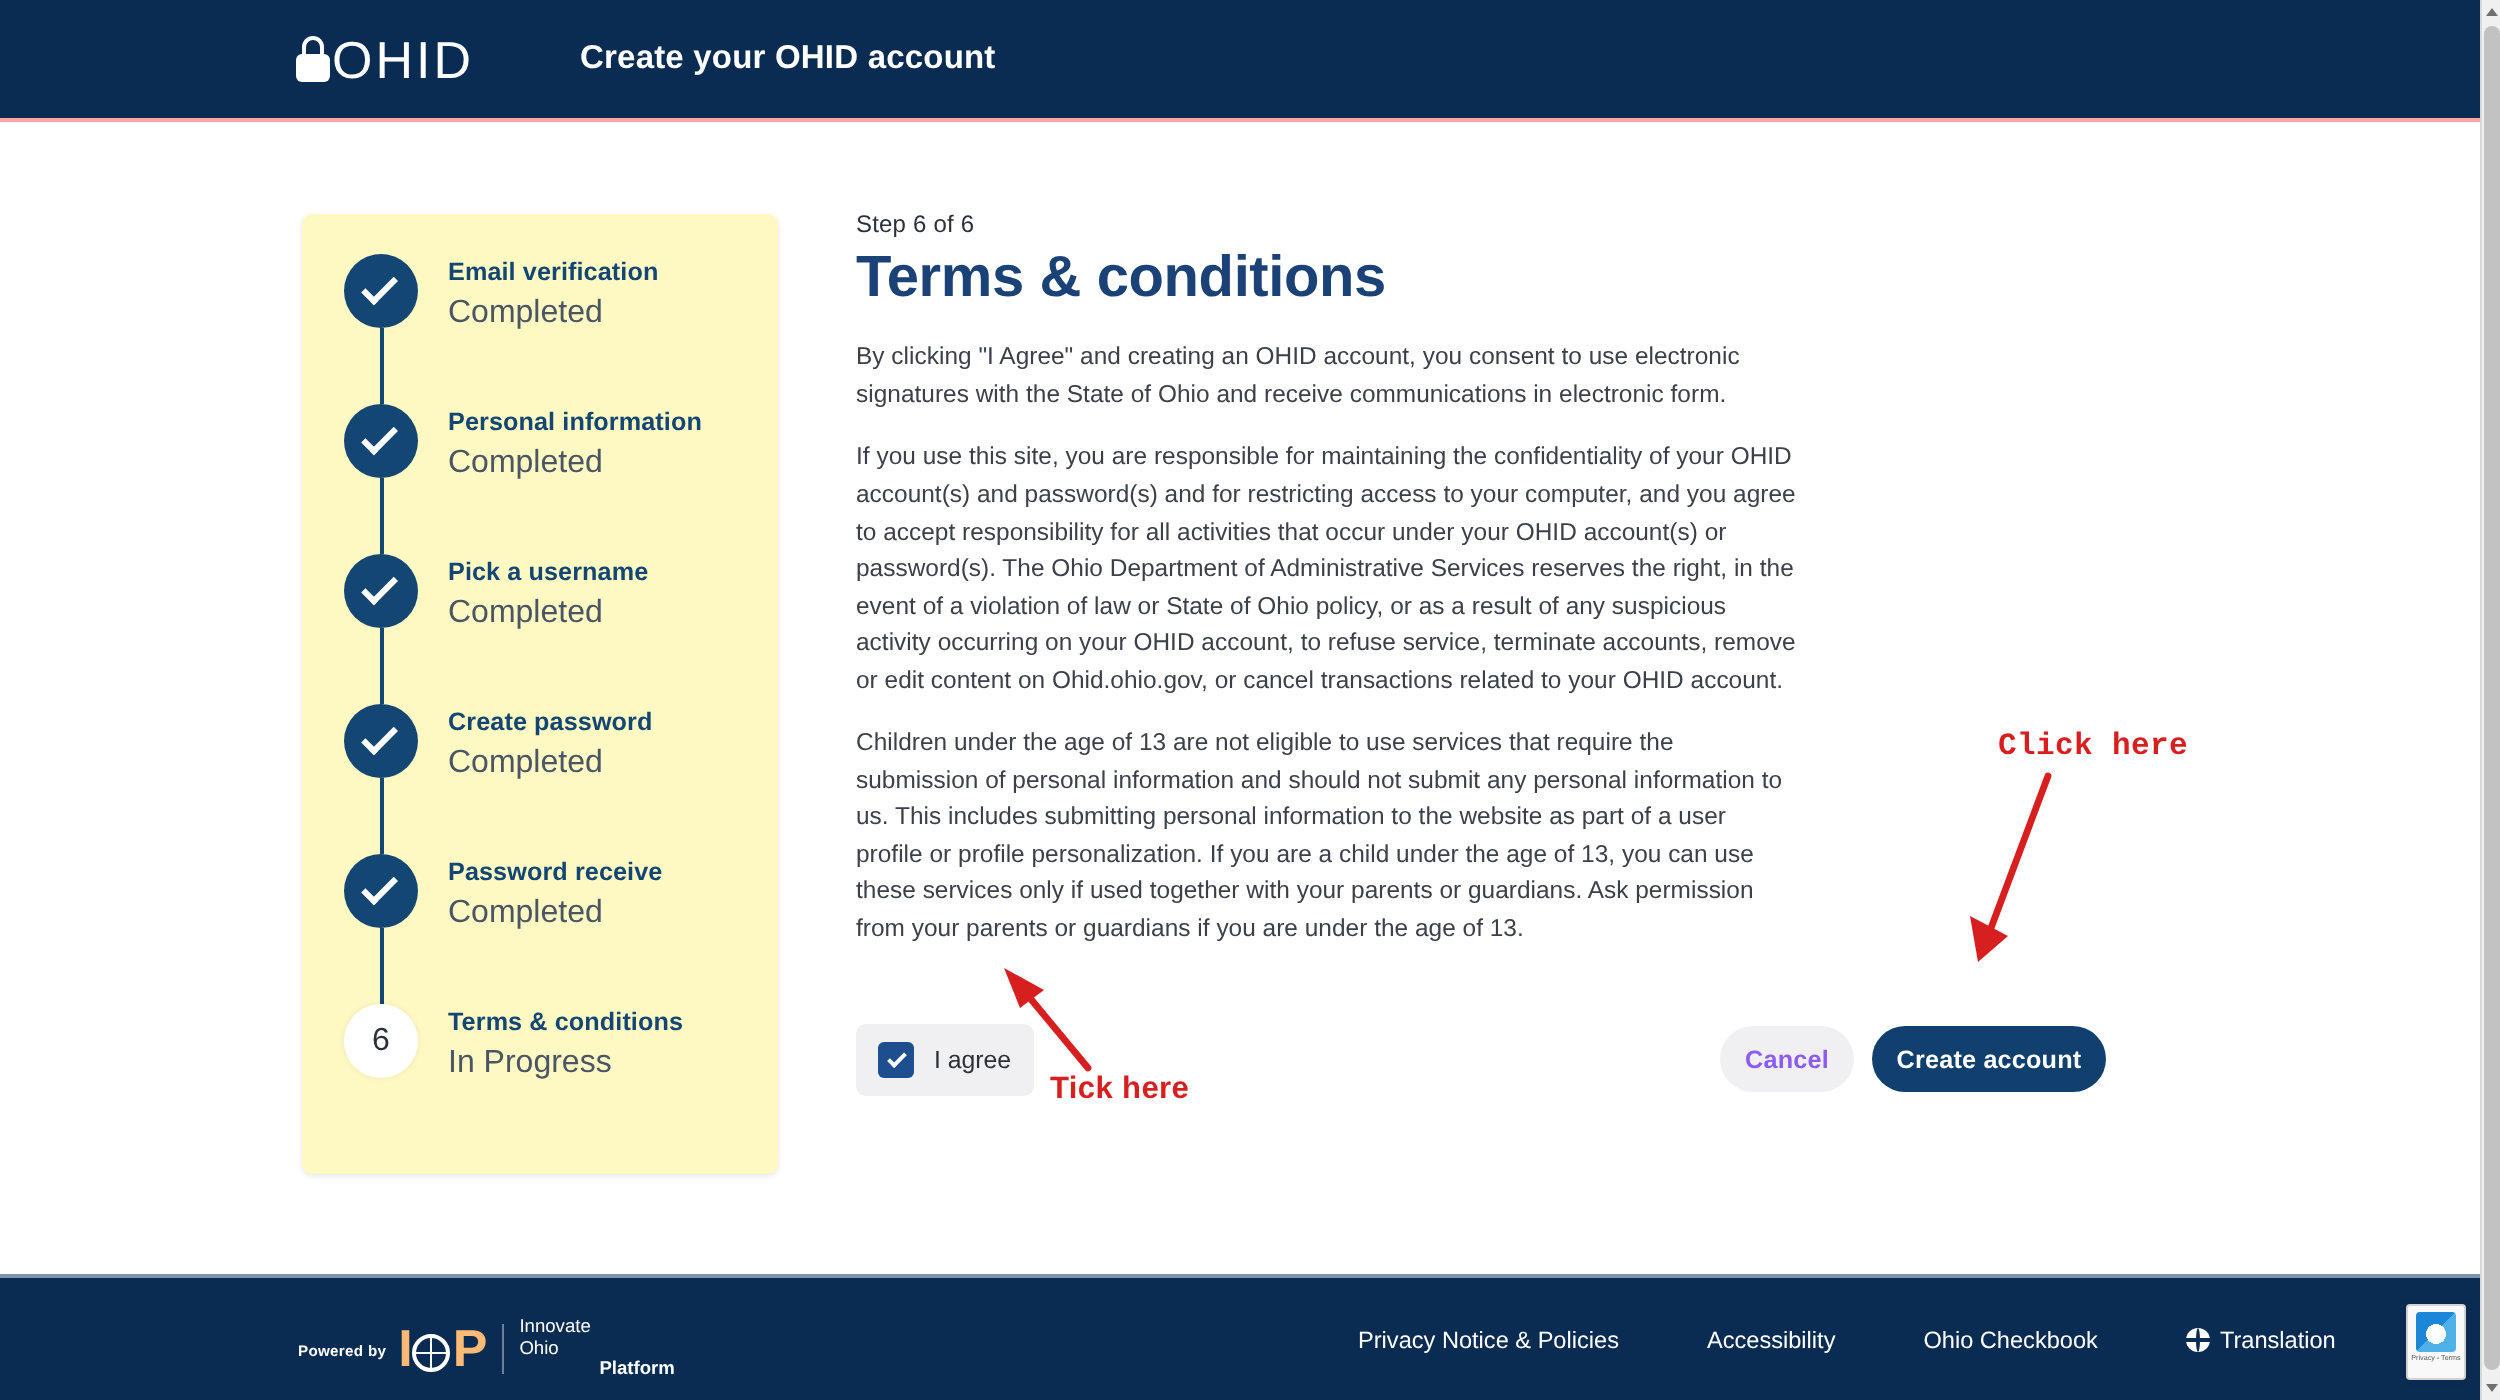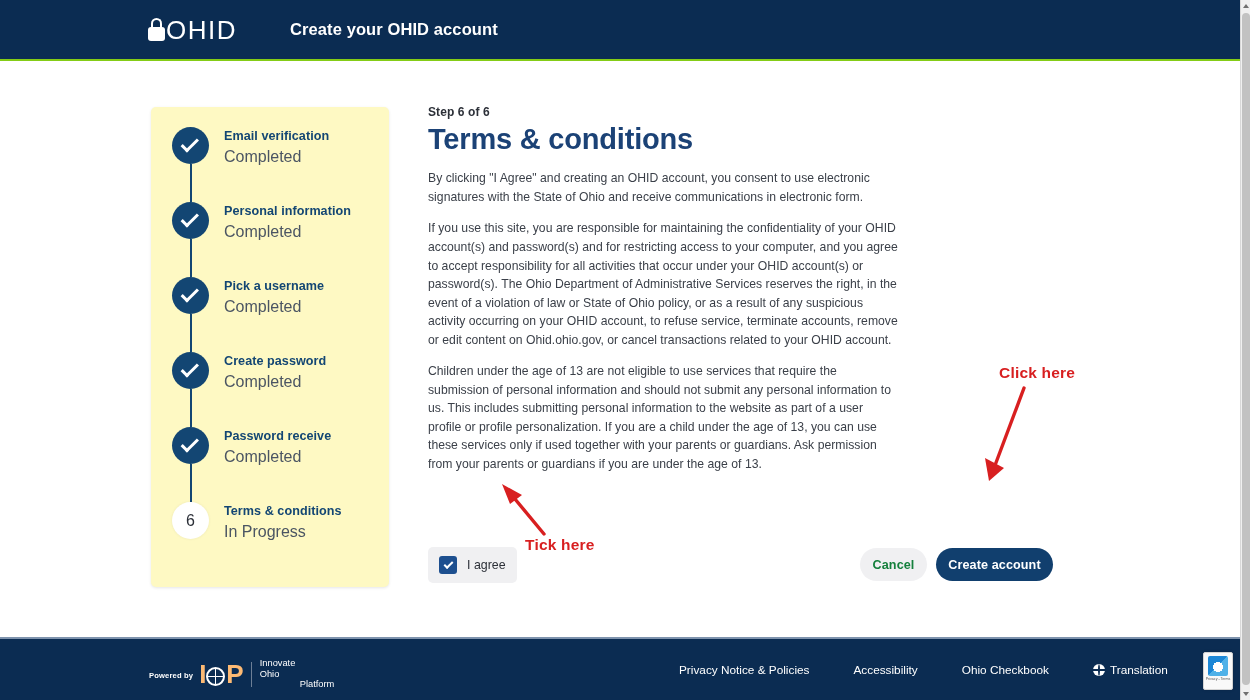--- a/index.html
+++ b/index.html
@@ -14,21 +14,21 @@
     position: relative;
     width: 1250px; height: 700px;
     overflow: hidden;
   }
 
   
   .header {
     position: absolute; top: 0; left: 0;
     width: 1240px; height: 61px;
     background: #0b2c52;
-    border-bottom: 2px solid #84cc16;
+    border-bottom: 2px solid #fca5a5;
     display: flex; align-items: center;
   }
   .brand { display: flex; align-items: center; margin-left: 148px; }
   .lock-icon { width: 17px; height: 23px; position: relative; margin-right: 1px; }
   .lock-icon .shackle {
     position: absolute; top: 0; left: 3px;
     width: 11px; height: 11px;
     border: 2.6px solid #ffffff;
     border-bottom: none;
     border-radius: 6px 6px 0 0;
@@ -97,21 +97,21 @@
   .step-status {
     color: #4b5563; font-size: 16px; font-weight: 400;
     margin-top: 2px; line-height: 1.3;
   }
 
   
   .content {
     position: absolute; left: 428px; top: 44px; width: 470px;
   }
   .step-of {
-    color: #2c3038; font-size: 12px; font-weight: 700;
+    color: #2c3038; font-size: 12px; font-weight: 400;
     letter-spacing: .1px;
   }
   h1.page-title {
     margin: 4px 0 0 0;
     color: #1b4276;
     font-size: 29px; font-weight: 700; letter-spacing: -.2px;
     line-height: 1.15;
   }
   .lede {
     margin-top: 13px;
@@ -119,21 +119,21 @@
     line-height: 1.28; letter-spacing: -.05px;
   }
   .para {
     margin-top: 13px;
     color: #3b4049; font-size: 12.2px; font-weight: 400;
     line-height: 1.52; letter-spacing: .02px;
   }
 
   
   .action-row {
-    position: absolute; left: 428px; top: 486px;
+    position: absolute; left: 428px; top: 451px;
     width: 640px; height: 38px; padding-left: 39px;
   }
   .agree-box {
     position: absolute; left: 0; top: 0;
     width: 89px; height: 36px;
     background: #f0f0f2; border-radius: 5px;
     display: flex; align-items: center; padding-left: 11px;
   }
   .cbox {
     width: 18px; height: 18px; border-radius: 3px;
@@ -152,34 +152,34 @@
   }
   .btn {
     position: absolute; top: 1px;
     border: none; border-radius: 22px;
     font-family: "Liberation Sans", sans-serif;
     font-size: 12.6px; font-weight: 700;
     cursor: pointer; letter-spacing: .1px;
   }
   .btn-cancel {
     left: 432px; width: 67px; height: 33px;
-    background: #f0f0f2; color: #15803d;
+    background: #f0f0f2; color: #8b5cf6;
   }
   .btn-create {
     left: 508px; width: 117px; height: 33px;
     background: #113f6e; color: #ffffff;
   }
 
   
   .annot {
     position: absolute;
     color: #d81f20; font-size: 15.5px; font-weight: 700;
     letter-spacing: .2px; white-space: nowrap;
   }
-  .annot-click { left: 999px; top: 364px; }
+  .annot-click { left: 999px; top: 364px; font-family: Liberation Mono, monospace; }
   .annot-tick { left: 525px; top: 536px; }
   .arrow-svg { position: absolute; pointer-events: none; }
 
   
   .footer {
     position: absolute; left: 0; top: 637px;
     width: 1240px; height: 63px;
     background: #0b2c52;
     border-top: 2px solid #7e93ad;
   }
@@ -200,21 +200,21 @@
   .iop-globe::before, .iop-globe::after {
     content: ""; position: absolute; background: #ffffff;
   }
   .iop-globe::before { left: 0; top: 7px; width: 15px; height: 1.4px; }
   .iop-globe::after { left: 6.5px; top: 0; width: 1.4px; height: 15px; }
   .iop-rule {
     width: 1px; height: 25px; background: #6d7f96; margin: 0 8px;
   }
   .iop-words { line-height: 1.15; }
   .iop-words div { color: #ffffff; font-size: 9.3px; }
-  .iop-words div.bold { font-weight: 400; padding-left: 40px; }
+  .iop-words div.bold { font-weight: 700; padding-left: 40px; }
   .footer-links {
     position: absolute; top: 24px; left: 679px;
     display: flex; align-items: center;
   }
   .footer-links a {
     color: #ffffff; font-size: 11.8px; text-decoration: none;
     margin-right: 44px; white-space: nowrap;
   }
   .footer-links a:last-child { margin-right: 0; }
   .globe-small {

